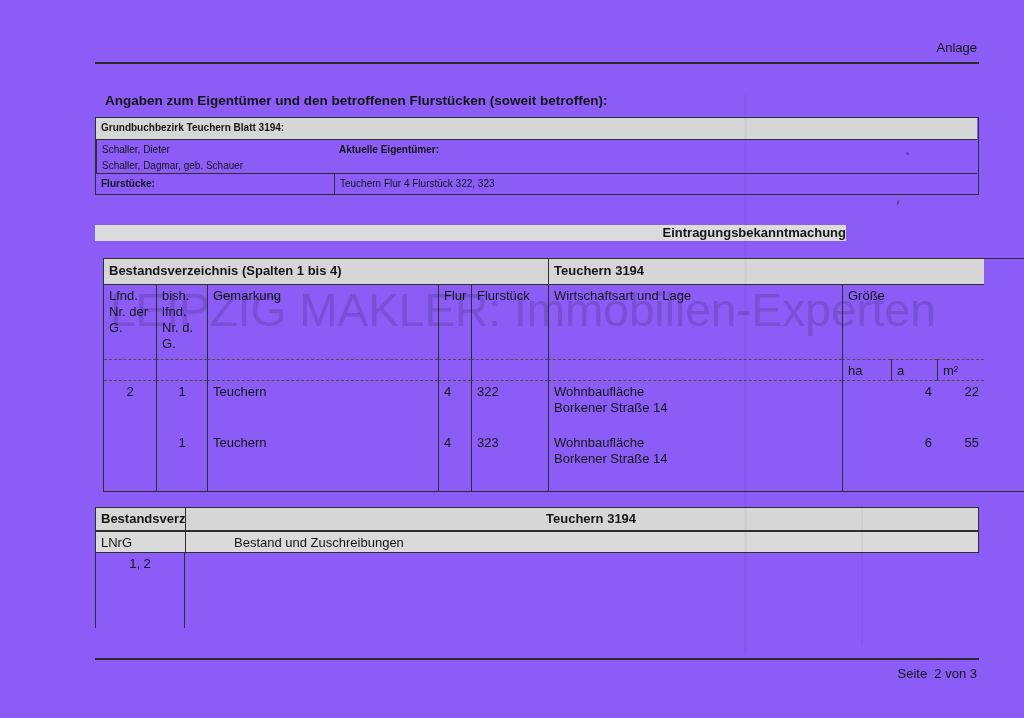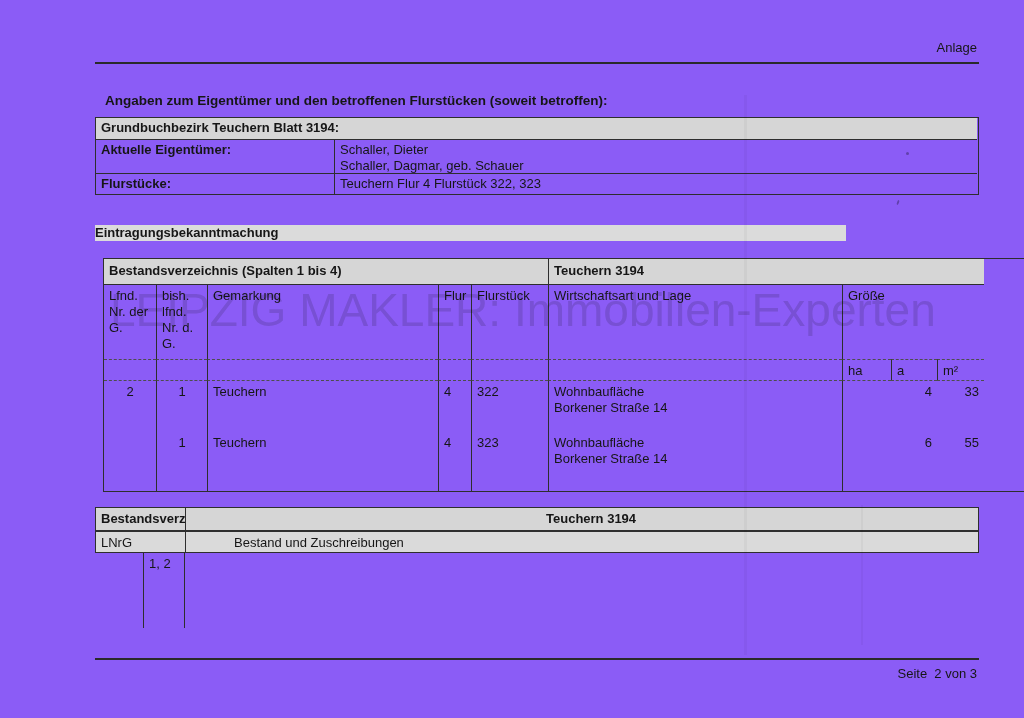--- a/index.html
+++ b/index.html
@@ -12,21 +12,21 @@
   *{box-sizing:border-box;margin:0;padding:0;}
   html,body{background:#e8e8e8;}
   .page{
     position:relative;width:1024px;height:718px;background:#8b5cf6;
     font-family:"Liberation Sans","DejaVu Sans",sans-serif;color:var(--ink);
     overflow:hidden;margin:0 auto;
   }
   .abs{position:absolute;}
   .bold{font-weight:bold;}
   .pre{white-space:pre-line;}
-  .t13{font-size:13px;line-height:16px;}
+  .t13{font-size:10px;line-height:16px;}
   .rule{background:#2a2a2a;height:2px;}
 
   
   .corner-label{top:40px;right:47px;font-size:13px;}
   .top-rule{left:95px;top:62px;width:884px;}
   .foot-rule{left:95px;top:658px;width:884px;}
   .footer-label{top:666px;right:47px;font-size:13px;white-space:pre;}
 
   .intro-heading{left:95px;top:93px;font-size:13.5px;font-weight:bold;margin-left:10px;}
 
@@ -34,21 +34,21 @@
   .owner{left:95px;top:117px;width:884px;display:grid;
     grid-template-columns:238px 643px;grid-template-rows:21px 34px 21px;
     border:1.5px solid var(--border);}
   .owner .cell{border-top:1.4px solid var(--border);border-left:1.4px solid var(--border);
     padding:2px 5px;overflow:hidden;}
   .owner .row1{grid-column:1 / span 2;background:var(--gray-fill);border-top:none;border-left:none;}
   .owner .nl{border-left:none;}
 
   
   .band{left:95px;top:225px;width:751px;height:16px;background:var(--band-fill);
-    text-align:left;font-weight:bold;font-size:13px;line-height:16px;}
+    text-align:right;font-weight:bold;font-size:13px;line-height:16px;}
 
   
   .bt{left:103px;top:258px;width:1020px;display:grid;
     grid-template-columns:52px 51px 231px 33px 77px 294px 49px 46px 47px;
     grid-template-rows:25px 75px 21px 111px;
     border:1.5px solid var(--border);font-size:13px;line-height:16px;}
   .bt .c{border-left:1.4px solid var(--border);padding:3px 5px;overflow:hidden;}
   .bt .nl{border-left:none;}
   .bt .topline{border-top:1.4px solid var(--border);}
   .bt .dash{border-top:1.4px dashed #4d4d4d;}
@@ -64,21 +64,21 @@
   .t3{left:95px;top:507px;width:884px;display:grid;
     grid-template-columns:90px 794px;grid-template-rows:24px 22px 75px;
     font-size:13px;line-height:16px;}
   .t3 .c{padding:3px 5px;overflow:hidden;}
   .t3 .hrow{background:var(--gray-fill);border-top:1.5px solid var(--border);font-weight:bold;}
   .t3 .srow{background:#dadada;border-top:1.4px solid var(--border);}
   .t3 .bleft{border-left:1.5px solid var(--border);}
   .t3 .bmid{border-left:1.4px solid var(--border);}
   .t3 .bright{border-right:1.5px solid var(--border);padding-left:48px;}
   .t3 .dbot{border-bottom:1.5px solid var(--border);}
-  .t3 .ctr{text-align:left;margin-left:48px;}
+  .t3 .ctr{text-align:center;}
 
   
   .wm{left:110px;font-size:46px;line-height:46px;color:var(--wm);
     mix-blend-mode:multiply;pointer-events:none;z-index:6;white-space:nowrap;
     font-family:"Liberation Sans","DejaVu Sans",sans-serif;}
   .wm1{top:287px;}
   .wm2{top:343px;letter-spacing:-0.5px;}
 
   
   .crease{background:rgba(0,0,0,0.035);pointer-events:none;}
@@ -89,23 +89,23 @@
 
 <div class="page">
 
   <div class="abs corner-label">Anlage</div>
   <div class="abs rule top-rule"></div>
 
   <div class="abs intro-heading">Angaben zum Eigentümer und den betroffenen Flurstücken (soweit betroffen):</div>
 
   <div class="abs owner t13">
     <div class="cell row1 bold">Grundbuchbezirk Teuchern Blatt 3194:</div>
-    <div class="cell nl bold">Aktuelle Eigentümer:</div>
     <div class="cell pre">Schaller, Dieter
 Schaller, Dagmar, geb. Schauer</div>
+    <div class="cell nl bold">Aktuelle Eigentümer:</div>
     <div class="cell nl bold">Flurstücke:</div>
     <div class="cell">Teuchern Flur 4 Flurstück 322, 323</div>
   </div>
 
   <div class="abs band">
     <span>Eintragungsbekanntmachung</span>
   </div>
 
   <div class="abs bt">
 
@@ -163,21 +163,21 @@
     </div>
     <div class="c dash">
       <div class="entry rgt"></div>
       <div class="entry rgt"></div>
     </div>
     <div class="c nl dash">
       <div class="entry rgt">4</div>
       <div class="entry rgt">6</div>
     </div>
     <div class="c nl dash">
-      <div class="entry rgt">33</div>
+      <div class="entry rgt">22</div>
       <div class="entry rgt">55</div>
     </div>
   </div>
 
   <div class="abs t3">
     <div class="c hrow bleft bmid dbot" style="grid-column:1 / span 1;border-left:1.5px solid var(--border);border-right:none;">
       <span style="white-space:nowrap;">Bestandsverzeichnis (Spalten 5 bis 6)</span>
     </div>
     <div class="c hrow bright dbot" style="border-left:1.4px solid var(--border);padding-left:360px;">
       <span>Teuchern 3194</span>

